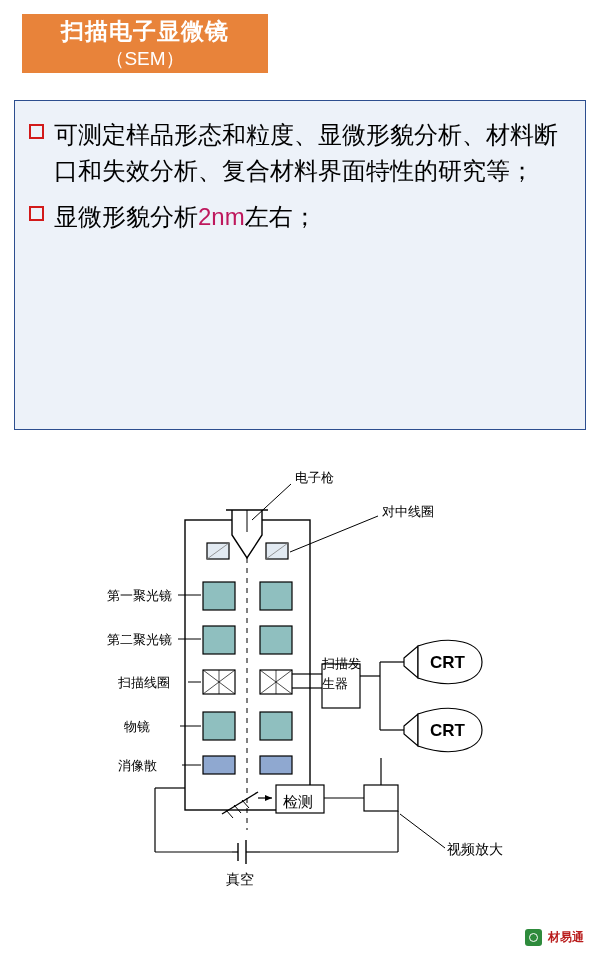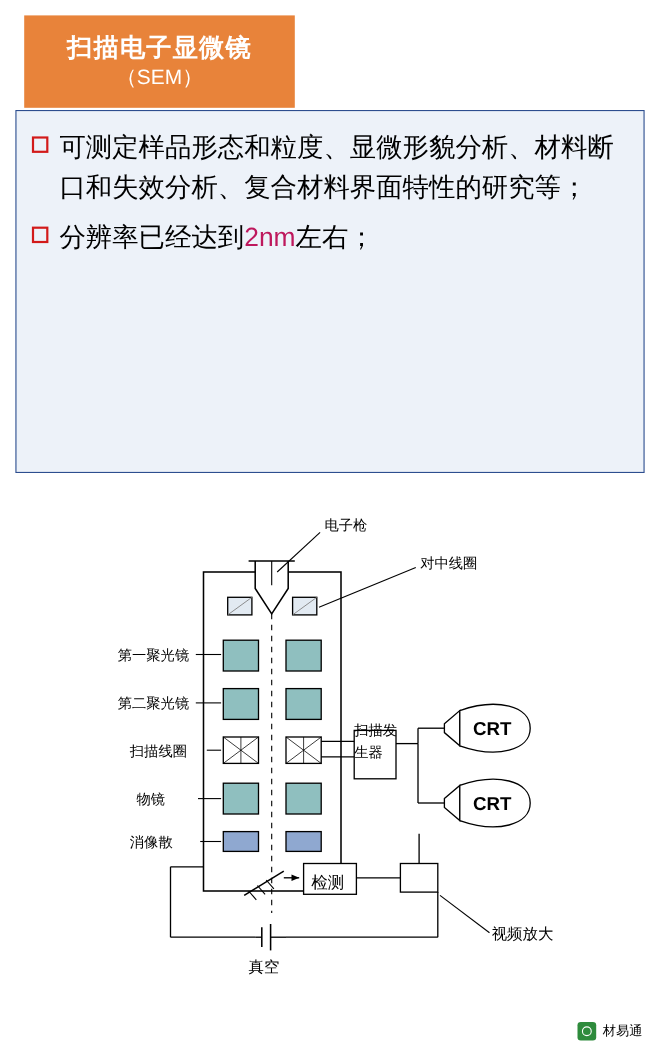--- a/index.html
+++ b/index.html
@@ -18,21 +18,21 @@
     position: relative;
     width: 600px;
     height: 960px;
   }
   
   .title-box {
     position: absolute;
     left: 22px;
     top: 14px;
     width: 246px;
-    height: 84px;
+    height: 59px;
     background: #E8833A;
     color: #ffffff;
     display: flex;
     flex-direction: column;
     align-items: center;
     justify-content: center;
     box-sizing: border-box;
   }
   .title-line1 {
     font-size: 23px;
@@ -113,21 +113,22 @@
     left: 4px;
     top: 4px;
     width: 9px;
     height: 9px;
     border: 1.6px solid #ffffff;
     border-radius: 50%;
     box-sizing: border-box;
   }
   .footer-text {
     font-size: 12px;
-    color: #000000;
+    color: #b91c1c;
+    font-weight: bold;
   }
 </style>
 </head>
 <body>
 
 <div class="slide">
 
   <div class="title-box">
     <div class="title-line1">扫描电子显微镜</div>
     <div class="title-line2">（SEM）</div>
@@ -135,21 +136,21 @@
 
   <div class="bullet-panel">
 
     <div class="bullet-row">
       <span class="bullet-marker"></span>
       <span class="bullet-text">可测定样品形态和粒度、显微形貌分析、材料断口和失效分析、复合材料界面特性的研究等；</span>
     </div>
 
     <div class="bullet-row">
       <span class="bullet-marker"></span>
-      <span class="bullet-text"><span>分辨率已经达到</span><span class="hl-red">2nm</span><span>左右；</span></span>
+      <span class="bullet-text"><span>显微形貌分析</span><span class="hl-red">2nm</span><span>左右；</span></span>
     </div>
 
 
   </div>
 
   <div class="diagram">
     <svg width="600" height="470" viewBox="0 0 600 470" xmlns="http://www.w3.org/2000/svg">
       <g stroke="#000000" fill="none" stroke-width="1.2">
 
         <rect x="185" y="80" width="125" height="290" fill="#ffffff" stroke="#000000" stroke-width="1.4"></rect>

